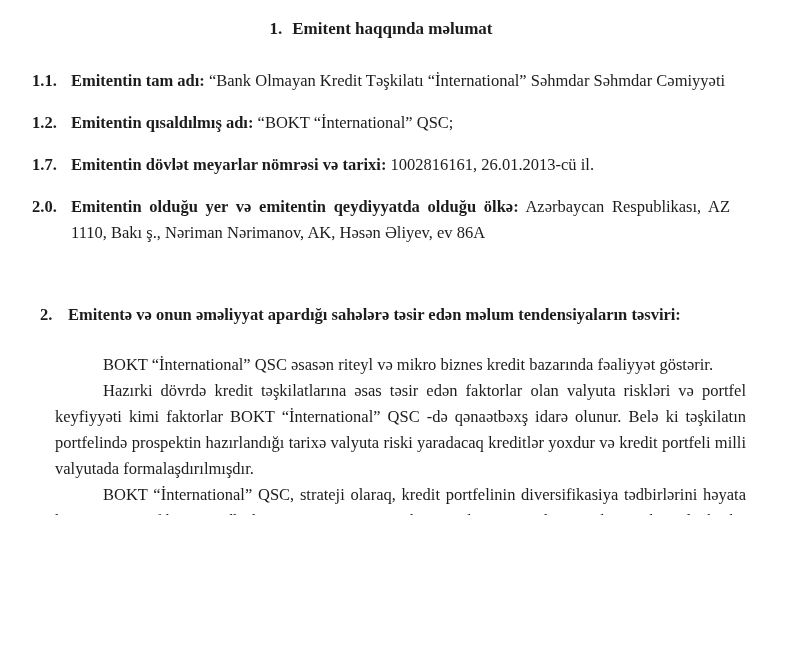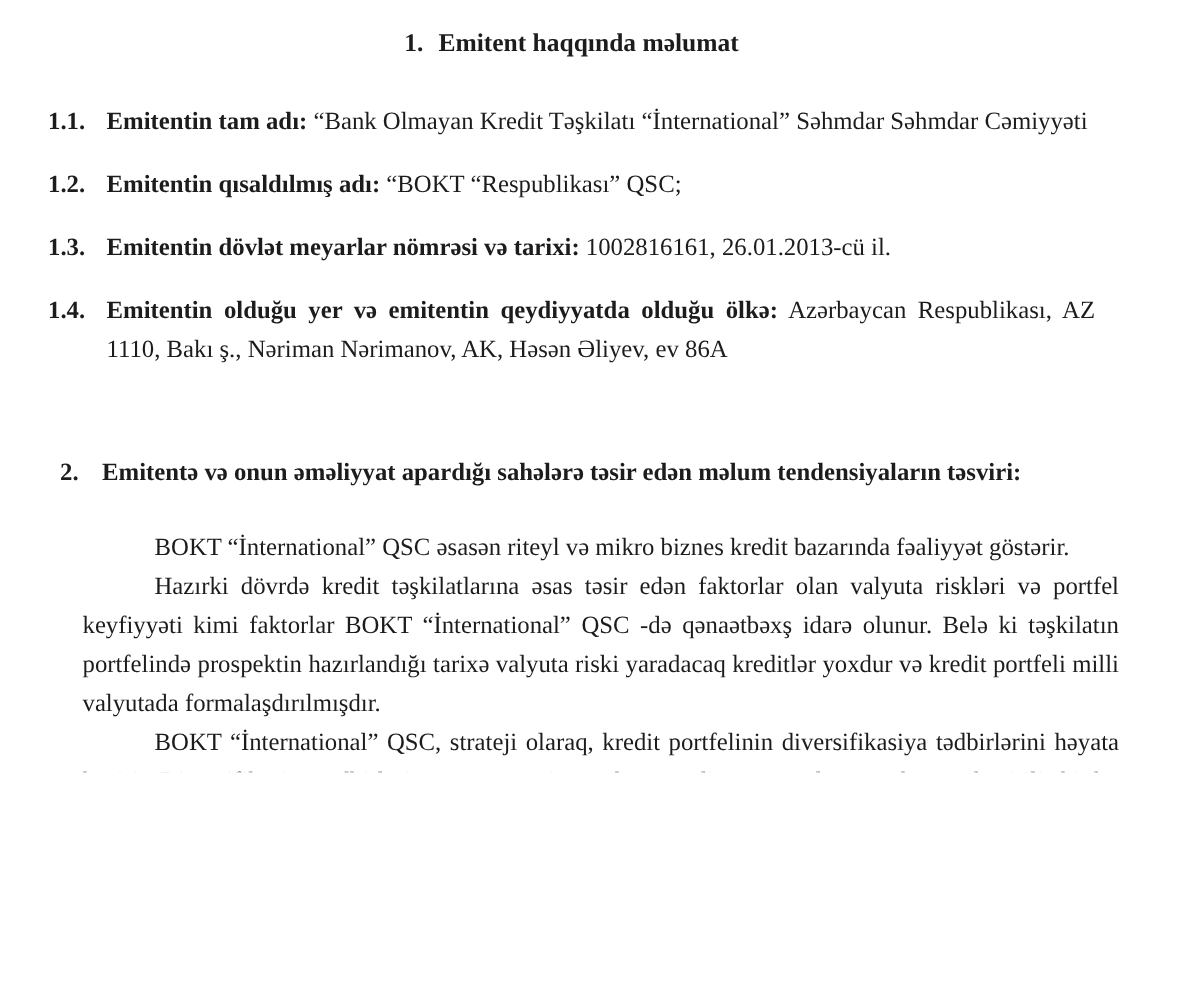--- a/index.html
+++ b/index.html
@@ -79,34 +79,34 @@
     <div class="body">
       <span class="label">Emitentin tam adı:</span>
       <span class="text">“Bank Olmayan Kredit Təşkilatı “İnternational” Səhmdar Səhmdar Cəmiyyəti</span>
     </div>
   </div>
 
   <div class="item">
     <span class="num">1.2.</span>
     <div class="body">
       <span class="label">Emitentin qısaldılmış adı:</span>
-      <span class="text">“BOKT “Respublikası” QSC;</span>
+      <span class="text">“BOKT “İnternational” QSC;</span>
     </div>
   </div>
 
   <div class="item">
-    <span class="num">1.3.</span>
+    <span class="num">1.7.</span>
     <div class="body">
       <span class="label">Emitentin dövlət meyarlar nömrəsi və tarixi:</span>
       <span class="text">1002816161, 26.01.2013-cü il.</span>
     </div>
   </div>
 
   <div class="item">
-    <span class="num">1.4.</span>
+    <span class="num">2.0.</span>
     <div class="body">
       <span class="label">Emitentin olduğu yer və emitentin qeydiyyatda olduğu ölkə:</span>
       <span class="text">Azərbaycan Respublikası, AZ 1110, Bakı ş., Nəriman Nərimanov, AK, Həsən Əliyev, ev 86A</span>
     </div>
   </div>
 
   <div class="sec2-heading">
     <span class="num">2.</span>
     <div class="body">Emitentə və onun əməliyyat apardığı sahələrə təsir edən məlum tendensiyaların təsviri:</div>
   </div>

